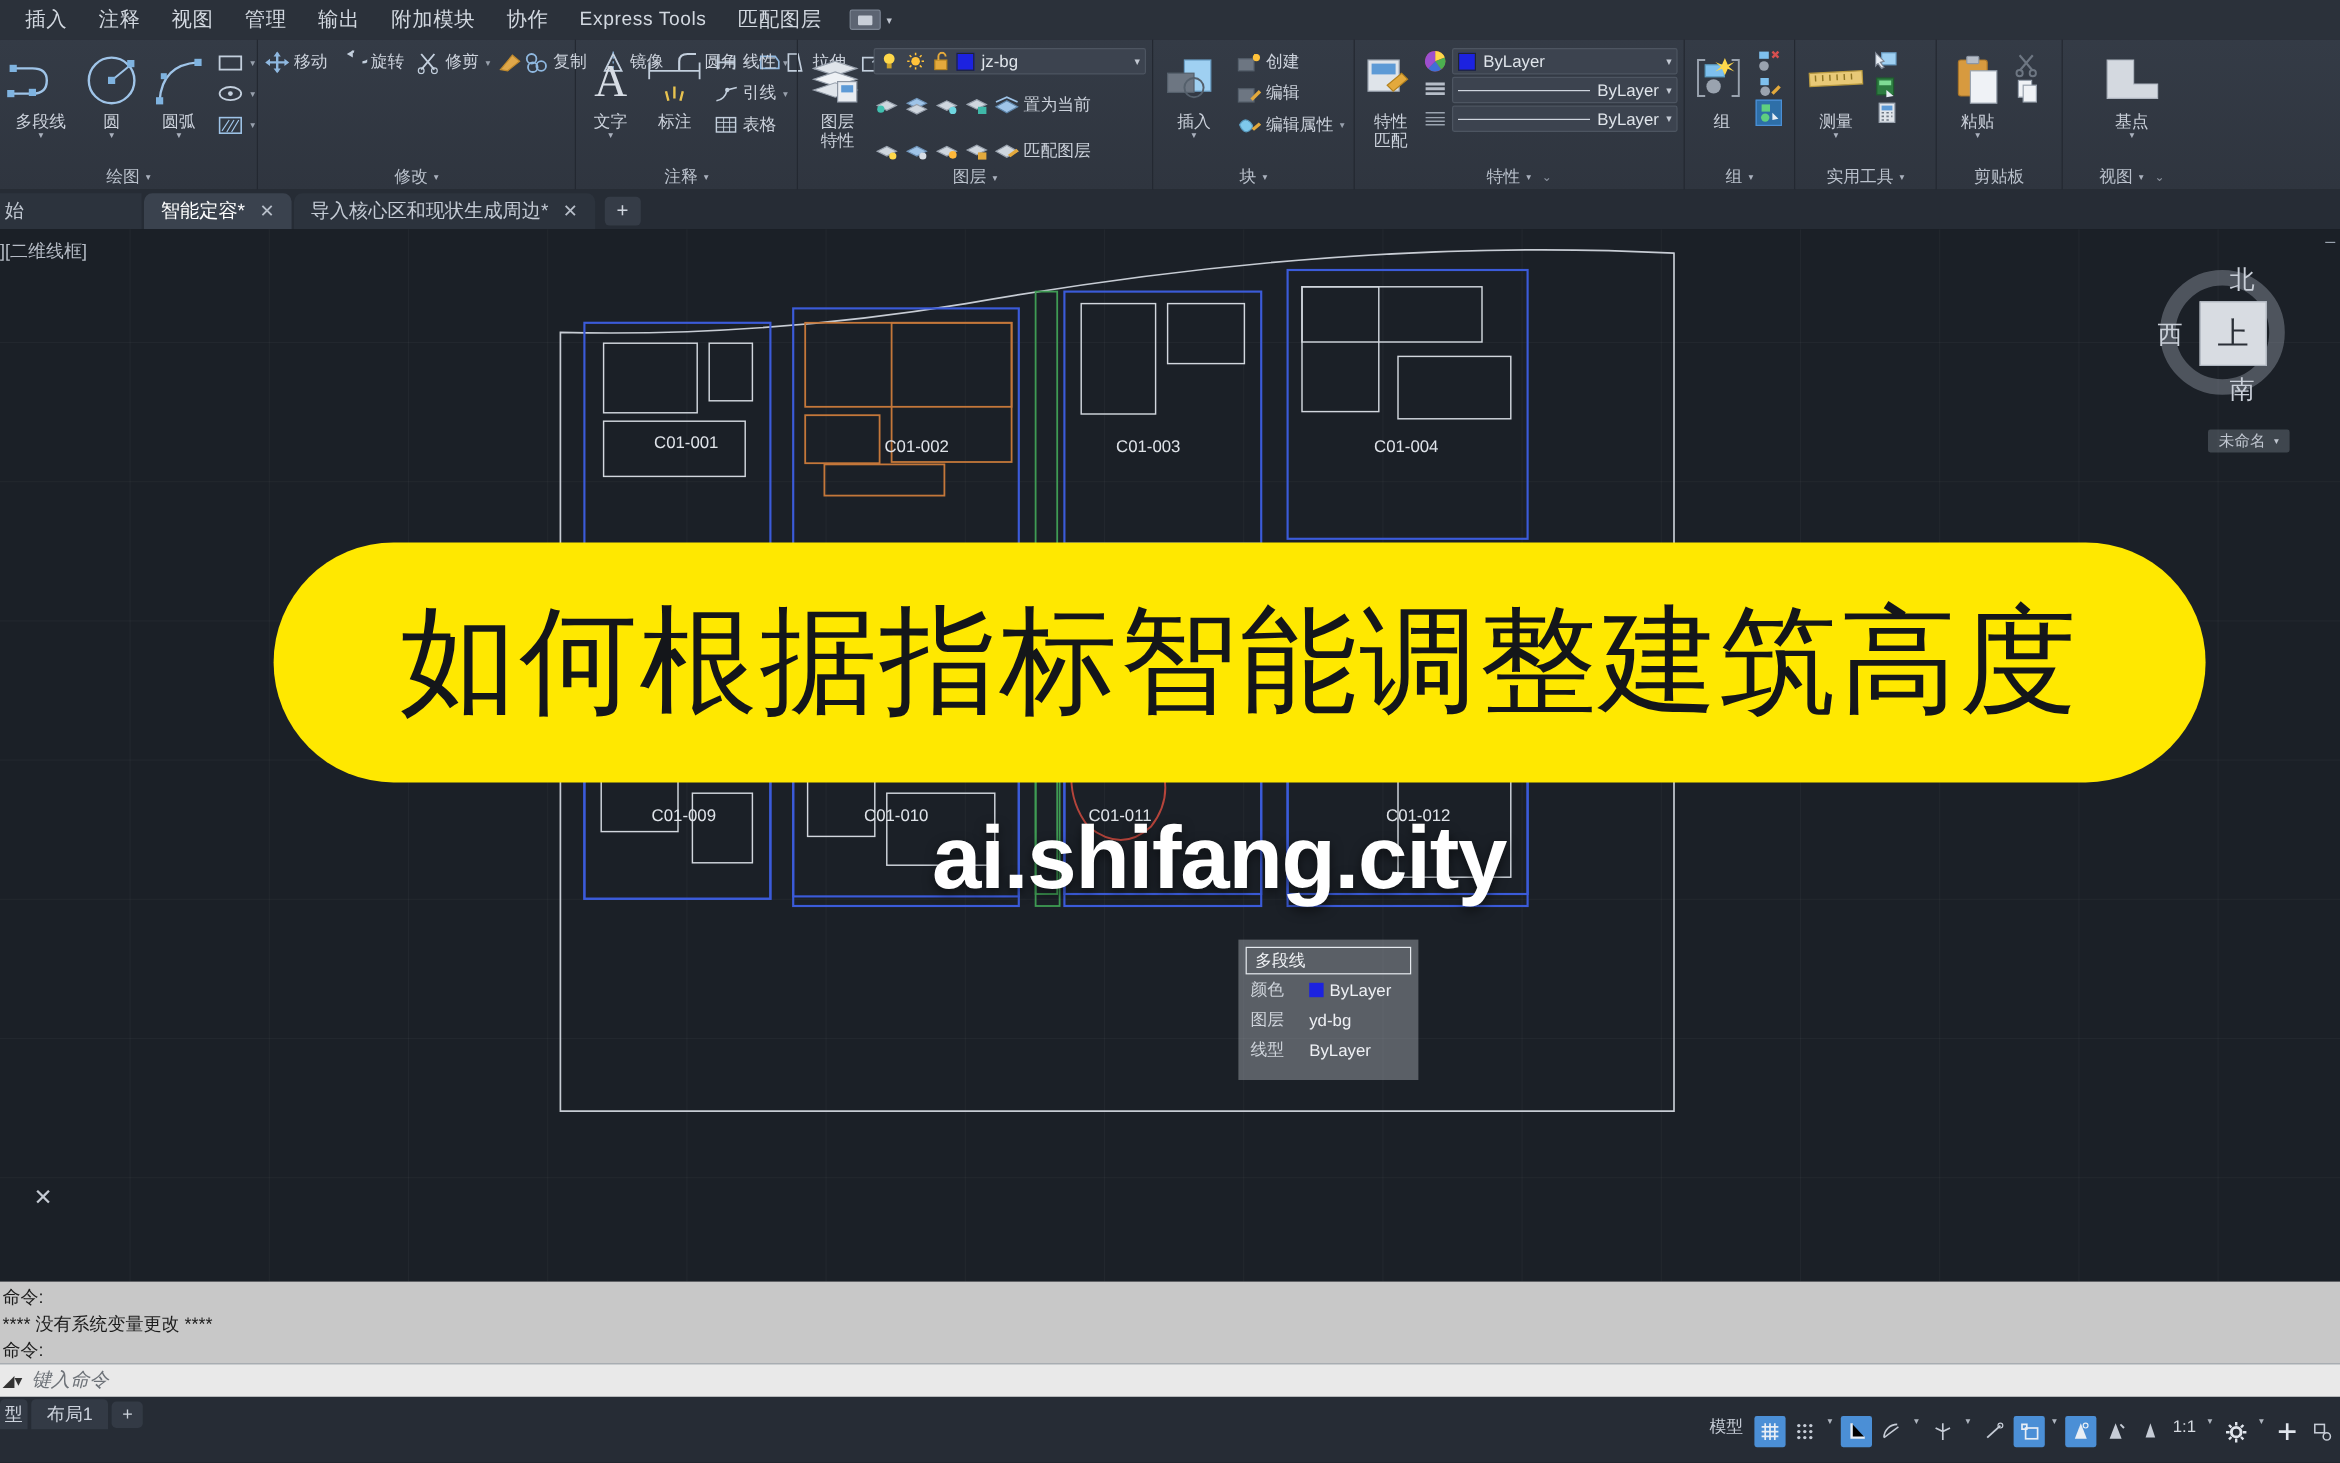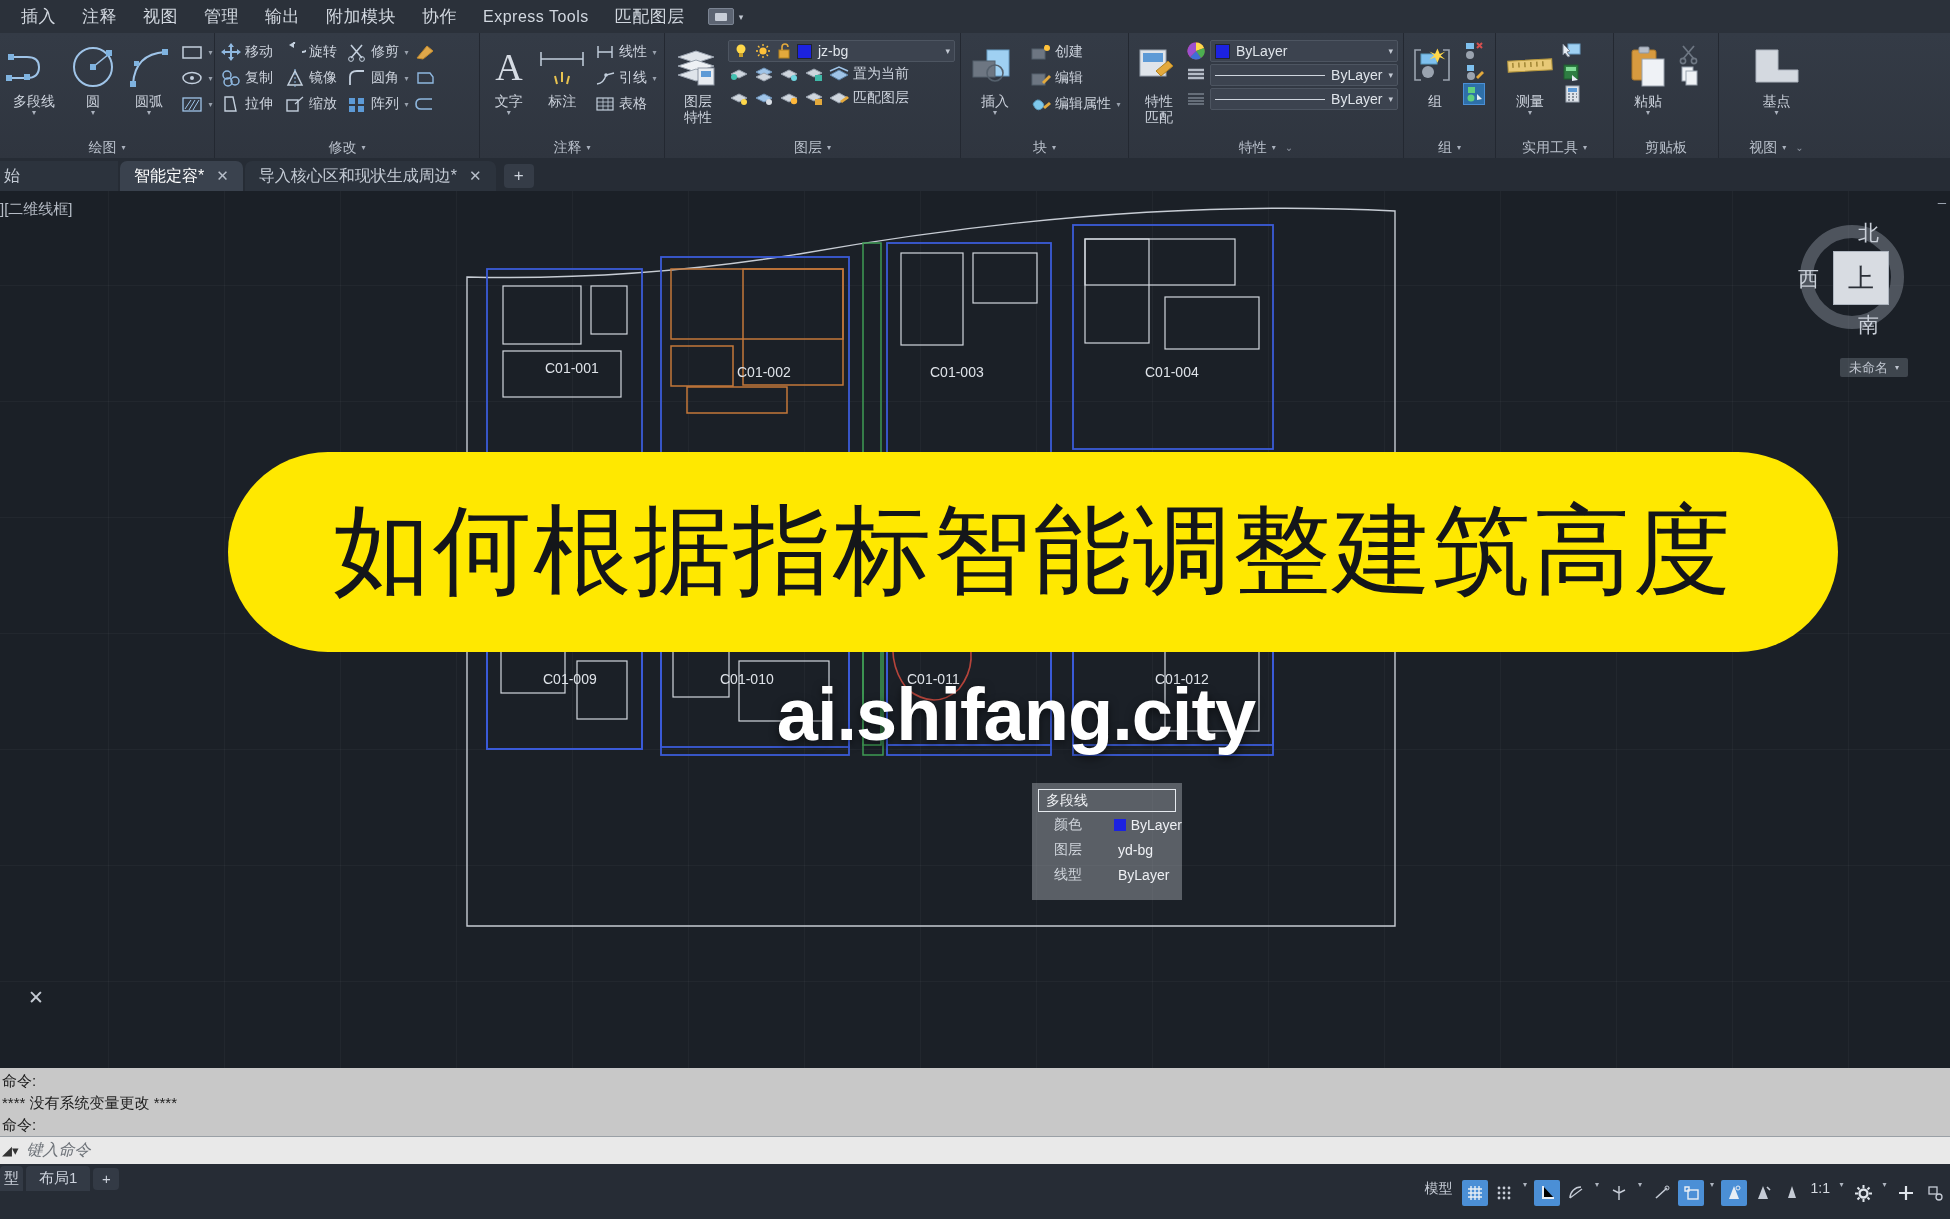--- a/index.html
+++ b/index.html
@@ -139,21 +139,21 @@
 
   
   .qprops {
     position: absolute; left: 1032px; top: 783px; width: 150px; height: 117px;
     background: rgba(185,190,198,.40); font-size: 14px; color: #dfe3e9;
   }
   .qp-head {
     margin: 6px 6px 0 6px; height: 23px; border: 1px solid #e6eaef;
     display: flex; align-items: center; padding-left: 7px; color: #f0f2f5;
   }
-  .qp-row { display: flex; align-items: center; height: 25px; padding-left: 22px; gap: 24px;}
+  .qp-row { display: flex; align-items: center; height: 25px; padding-left: 10px; gap: 9px;}
   .qp-key { width: 40px; color: #cfd4db;}
   .qp-val { display: flex; align-items: center; gap: 5px; color: #eef0f4;}
   .qp-sw { width: 12px; height: 12px; background: #1c22e0; }
 
   .close-x { position: absolute; left: 28px; top: 1024px; color: #c4cad3; font-size: 19px; }
 
   
   .pill {
     position: absolute; left: 228px; top: 452px; width: 1610px; height: 200px;
     background: #ffe800; border-radius: 100px;
@@ -300,21 +300,21 @@
           </div>
         </div>
       </div>
       <div class="panel-title">
         <span>绘图</span>
         <span class="tcaret">▾</span>
       </div>
     </div>
 
     <div class="panel" style="width:265px">
-      <div class="panel-body" style="flex-direction:column;gap:0">
+      <div class="panel-body" style="gap:0">
         <div class="smallrow">
           <span class="iconsm">
             <svg width="22" height="20">
                 <path d="M11 2 L11 18 M3 10 L19 10" stroke="#8fb8e0" stroke-width="2"></path>
                 <path d="M11 1 l3 4 h-6z M11 19 l3 -4 h-6z M1 10 l4 3 v-6z M21 10 l-4 3 v-6z" fill="#8fb8e0"></path>
               </svg>
           </span>
           <span class="lbl">移动</span>
           <span class="iconsm" style="margin-left:8px">
             <svg width="22" height="20">
@@ -469,21 +469,21 @@
               <path d="M4 10 l18 -6 l18 6 l-18 6z" fill="#dfe4ea" stroke="#9aa3af"></path>
               <path d="M4 19 l18 -6 l18 6 l-18 6z" fill="#eef1f5" stroke="#9aa3af"></path>
               <path d="M4 28 l18 -6 l18 6 l-18 6z" fill="#dfe4ea" stroke="#9aa3af"></path>
               <rect x="24" y="21" width="16" height="17" fill="#e8ecf1" stroke="#8d96a3"></rect>
               <rect x="27" y="24" width="10" height="6" fill="#5d9ad6"></rect>
             </svg>
           </div>
           <div class="lbl">图层</div>
           <div class="lbl">特性</div>
         </div>
-        <div style="display:flex;flex-direction:column;gap:0;margin-top:1px;flex:1">
+        <div style="display:flex;flex-direction:column;gap:14px;margin-top:1px;flex:1">
           <div class="combo">
             <span>
               <svg width="16" height="16">
                   <circle cx="8" cy="6" r="4.5" fill="#ffd84a"></circle>
                   <rect x="6" y="10" width="4" height="4" fill="#c9a02c"></rect>
                 </svg>
             </span>
             <span>
               <svg width="16" height="16">
                   <circle cx="8" cy="8" r="3.6" fill="#ffc23a"></circle>

